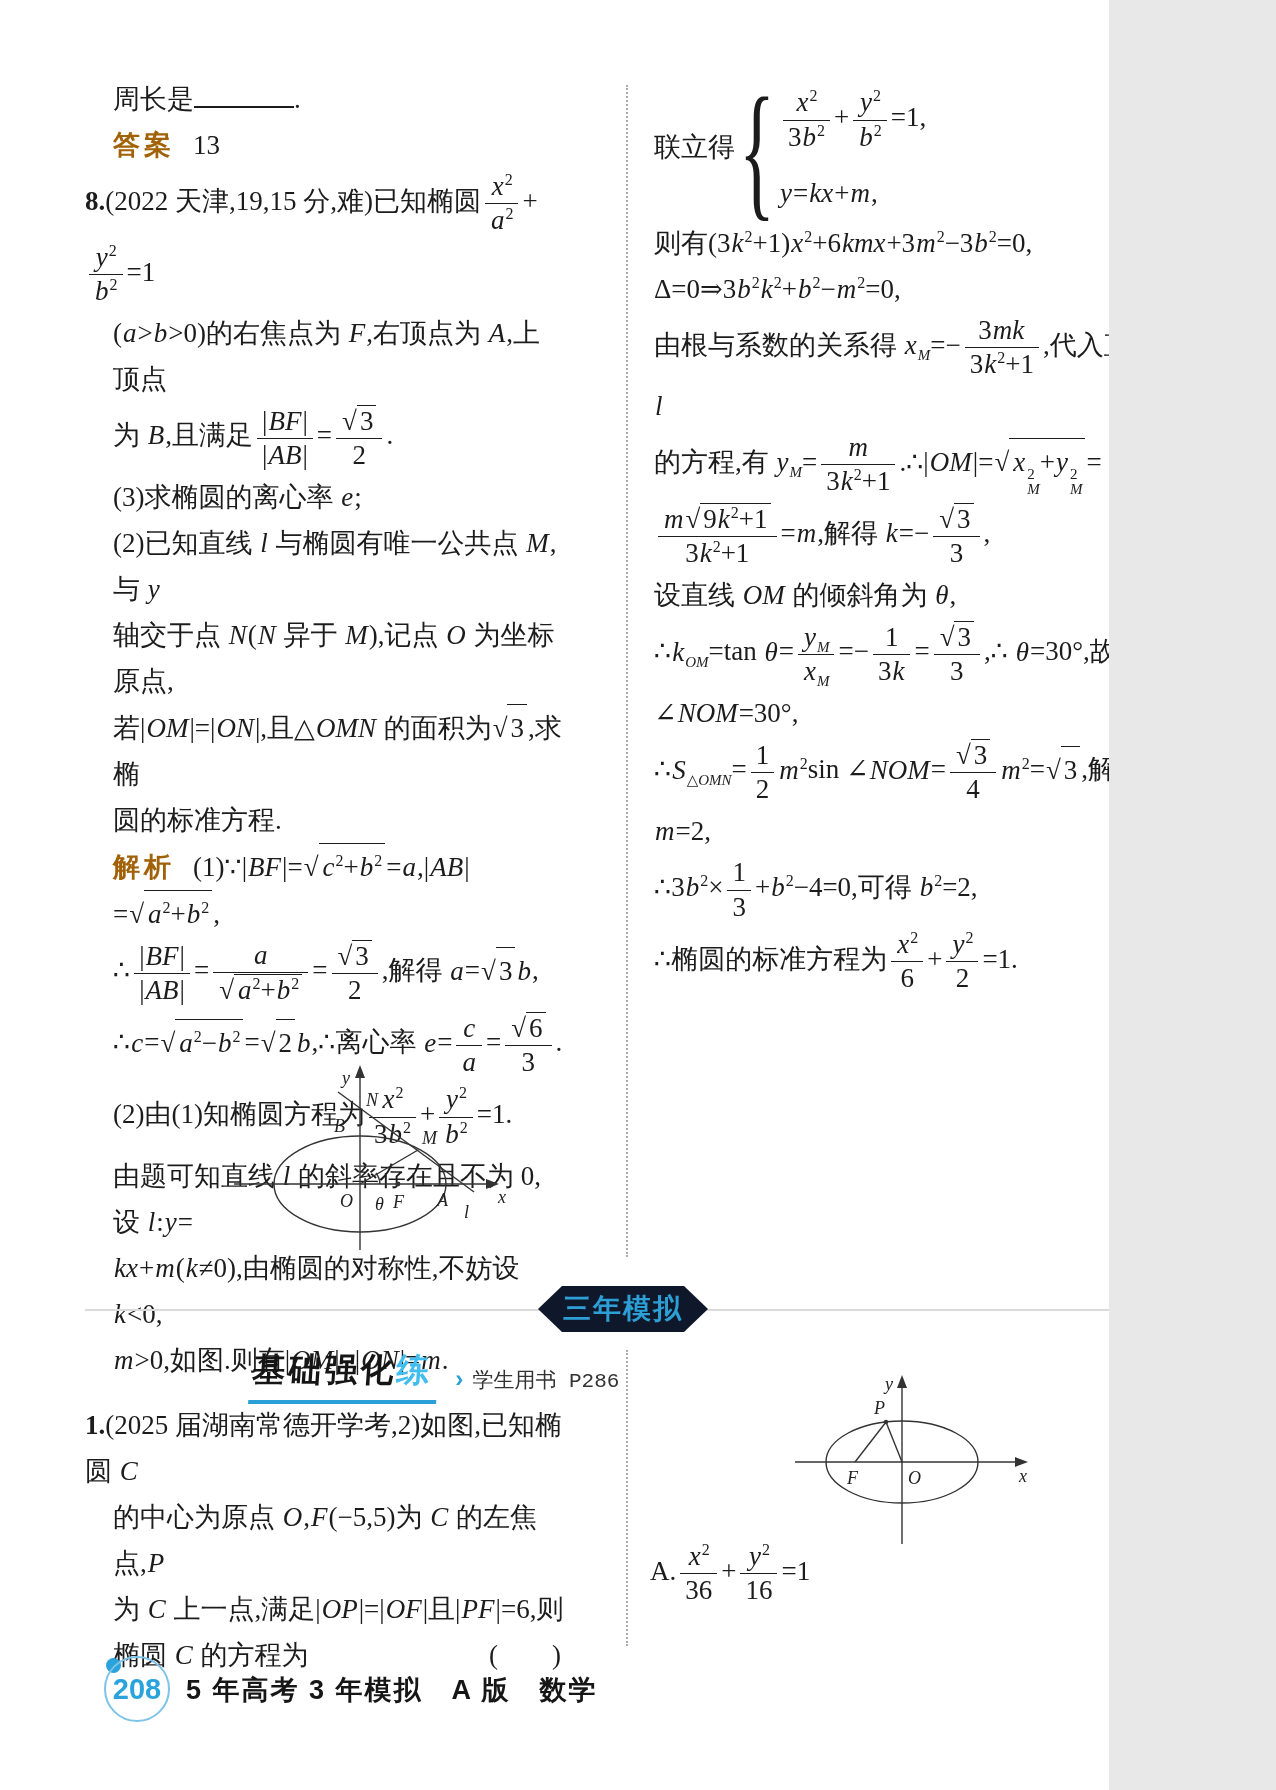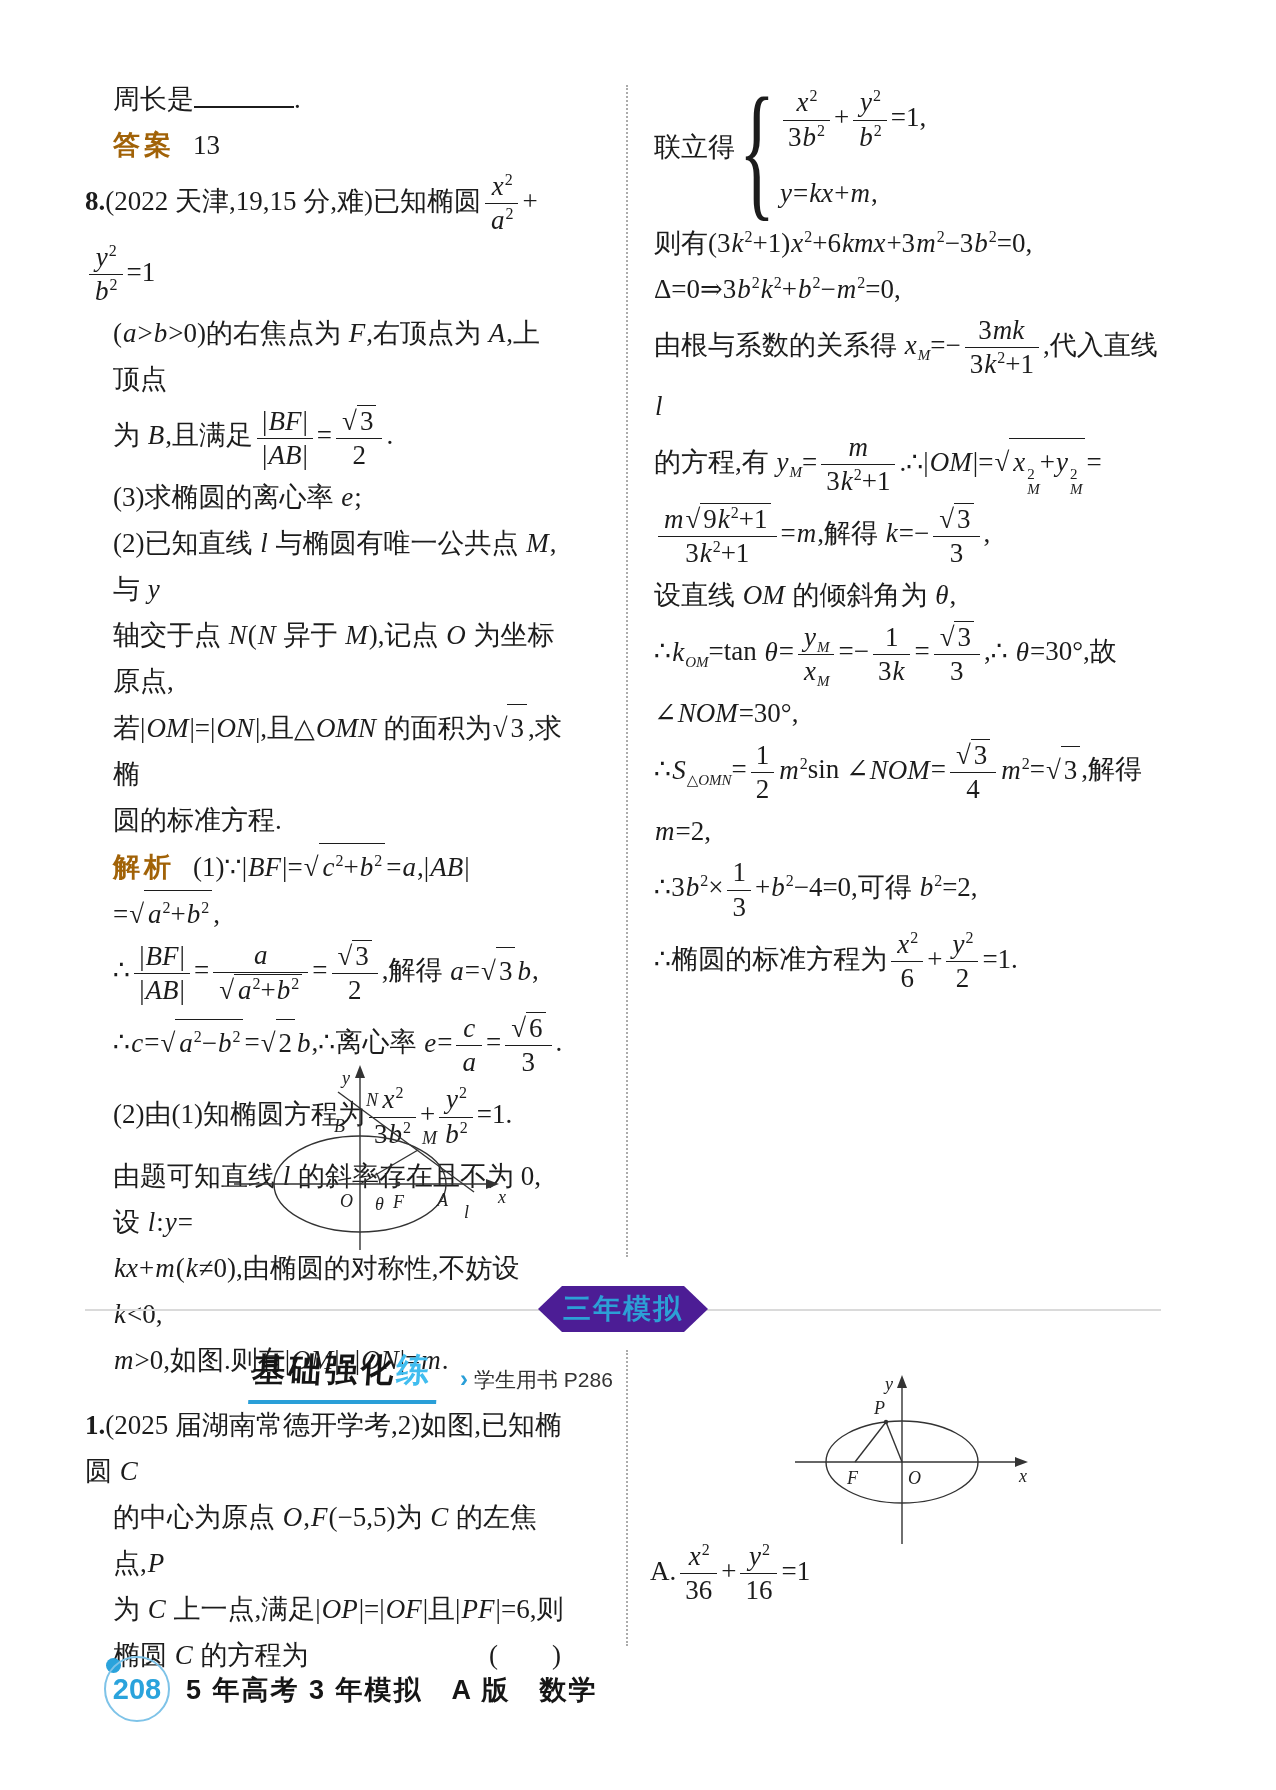--- a/index.html
+++ b/index.html
@@ -1,16 +1,16 @@
 <!DOCTYPE html>
 <html><head>
 <meta charset="utf-8">
 <style>
   html,body{margin:0;padding:0;background:#e8e8e8;}
-  .page{position:relative;width:1276px;height:1790px;background:#ffffff;overflow:hidden;
+  .page{position:relative;width:1109px;height:1790px;background:#ffffff;overflow:hidden;
         font-family:"Liberation Serif","DejaVu Serif","DejaVu Sans",serif;color:#1c1c1c;}
   
   .col{position:absolute;}
   .col-left{left:85px;top:76px;width:480px;}
   .col-right{left:648px;top:80px;width:516px;}
   .line{position:relative;font-size:27px;line-height:46px;min-height:46px;padding-left:28px;}
   .col-right .line{padding-left:6px;}
   .line.noind{padding-left:0;}
   .rm{white-space:pre-wrap;}
   .it{font-style:italic;padding:0 1px;}
@@ -40,32 +40,32 @@
   .divider{position:absolute;width:0;border-left:2px dotted #ababab;}
   .div-top{left:626px;top:85px;height:1172px;}
   .div-bottom{left:626px;top:1350px;height:296px;}
   
   .fig{position:absolute;}
   .fig svg{display:block;}
   .fig text{font-size:18px;font-style:italic;fill:#222;
             font-family:"Liberation Serif","DejaVu Serif",serif;}
   
   .banner-line{position:absolute;left:85px;top:1309px;width:1076px;border-top:2px solid #dadada;}
-  .banner{position:absolute;left:538px;top:1286px;width:170px;height:46px;background:#4c1d95;
+  .banner{position:absolute;left:538px;top:1286px;width:170px;height:46px;background:#0f172a;
           display:flex;align-items:center;justify-content:center;
           clip-path:polygon(0 50%,24px 0,calc(100% - 24px) 0,100% 50%,calc(100% - 24px) 100%,24px 100%);}
   .banner-label{color:#2ca0d6;font-family:"Liberation Sans","DejaVu Sans",sans-serif;
           font-weight:700;font-size:28px;letter-spacing:2px;}
   
   .drill{position:absolute;left:250px;top:1348px;display:flex;align-items:flex-end;}
   .drill-title{display:inline-block;font-family:"Liberation Sans","DejaVu Sans",sans-serif;
           font-weight:800;font-size:33px;letter-spacing:3px;color:#151515;
           border-bottom:4px solid #2a9fd8;padding:0 6px 7px 2px;transform:skewX(-4deg);}
   .drill-accent{color:#41bdef;}
-  .drill-ref{margin-left:22px;padding-bottom:10px;font-family:Liberation Sans, sans-serif;
+  .drill-ref{margin-left:14px;padding-bottom:10px;font-family:Liberation Mono, monospace;
           font-size:21px;color:#333;}
   .chev{color:#2a9fd8;font-weight:700;font-size:24px;margin-right:6px;}
   
   .p1-block{left:85px;top:1402px;width:480px;}
   .choice-wrap{position:absolute;left:650px;top:1538px;width:380px;}
   
   .footer-circle{position:absolute;left:104px;top:1656px;width:62px;height:62px;border:2px solid #7ec3e8;
           border-radius:50%;display:flex;align-items:center;justify-content:center;
           color:#2aa3dc;font-size:29px;font-family:"Liberation Sans","DejaVu Sans",sans-serif;font-weight:bold;}
   .footer-dot{position:absolute;left:106px;top:1658px;width:15px;height:15px;border-radius:50%;background:#2aa3dc;}

